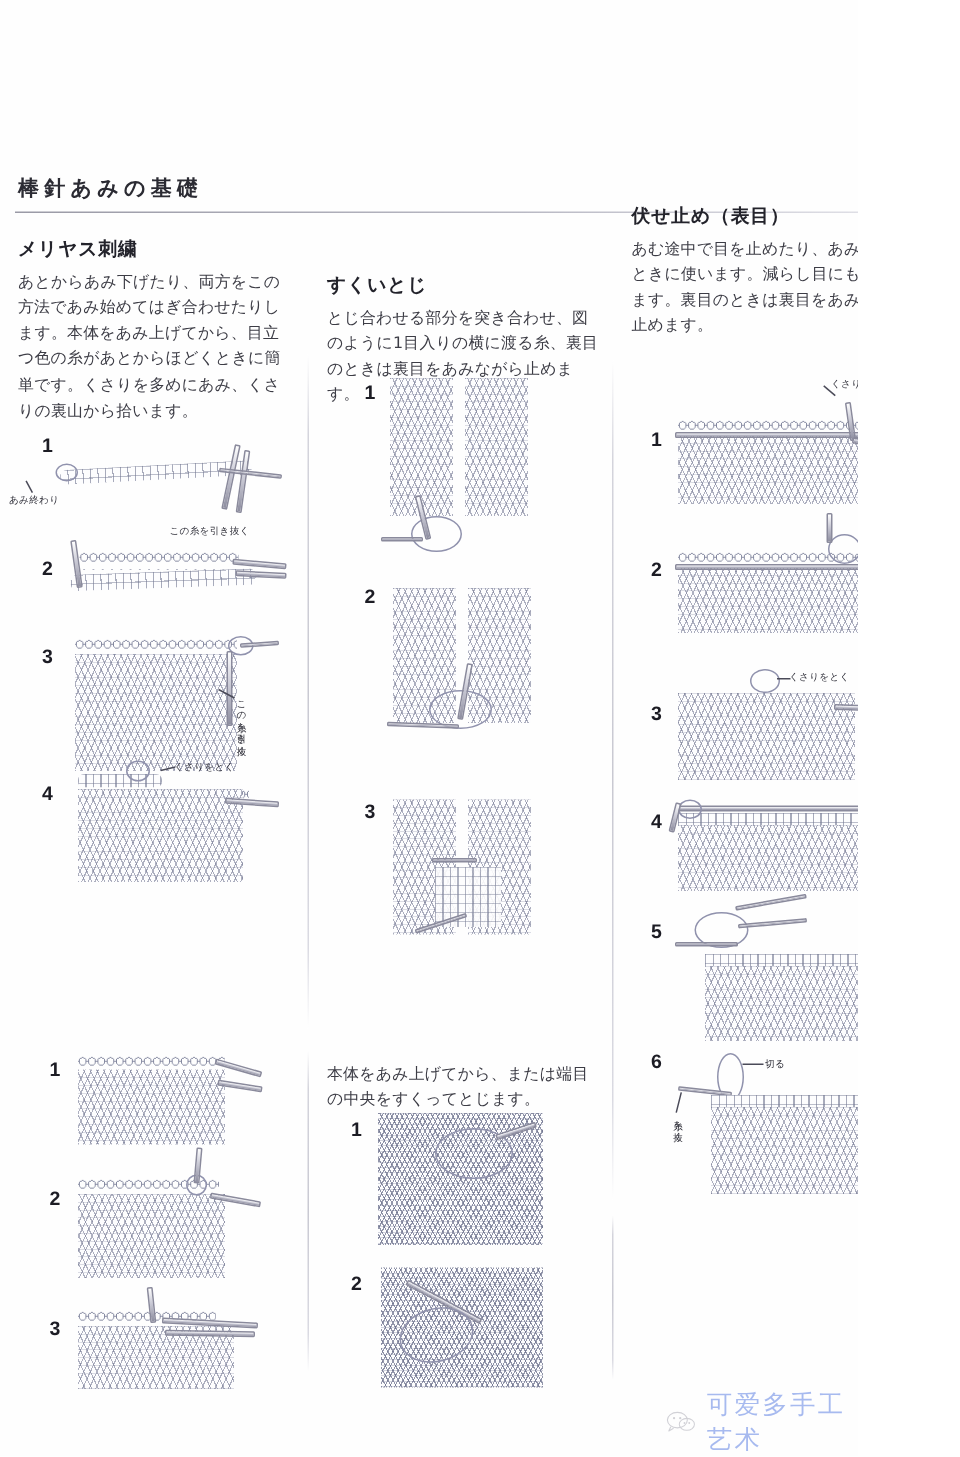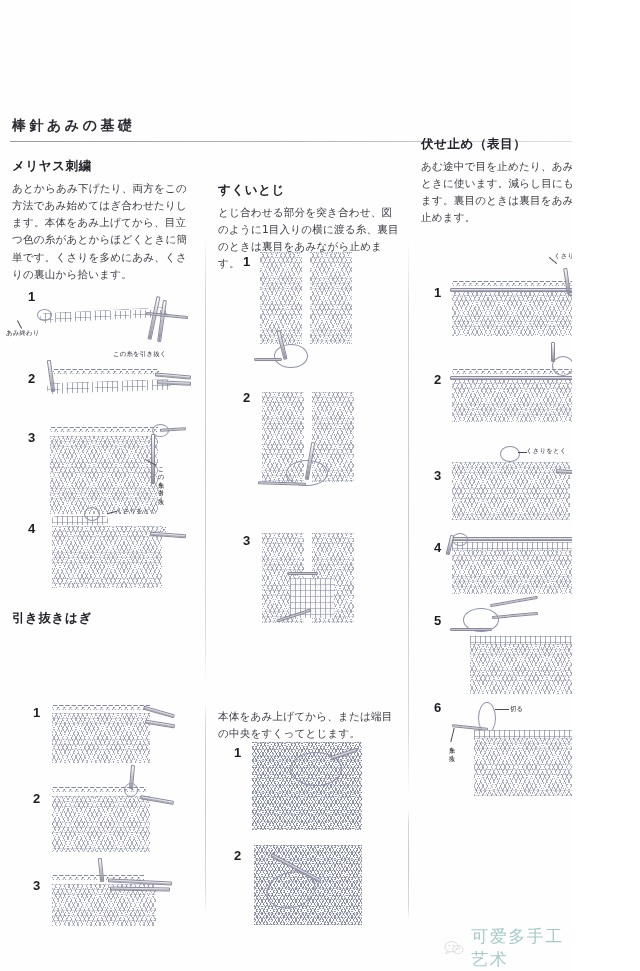--- a/index.html
+++ b/index.html
@@ -150,21 +150,21 @@
     left: 444px;
     top: 925px;
     display: flex;
     align-items: center;
     gap: 7px;
     opacity: 0.38;
   }
   .wm-icon { width: 26px; height: 20px; }
   .wm-text {
     font-size: 17px;
-    color: #0f766e;
+    color: #1d4ed8;
     letter-spacing: 1.5px;
     font-weight: 500;
   }
   .page-num {
     position: absolute;
     left: 614px;
     top: 948px;
     font-size: 8px;
     color: #b6b6c2;
     font-family: "Liberation Sans", sans-serif;
@@ -227,21 +227,20 @@
     <div class="knit tex-rib" style="left:52px; top:516px; width:56px; height:9px; border-radius:4px;"></div>
     <div class="yarn" style="left:84px; top:507px; width:14px; height:12px;"></div>
     <div class="leader" style="left:107px; top:512px; width:10px; height:1px; transform:rotate(-14deg);"></div>
     <div class="anno" style="left:116px; top:507px;">くさりをとく</div>
     <div class="looprow" style="left:96px; top:524px; width:70px; height:13px;"></div>
     <div class="knit tex-v" style="left:52px; top:526px; width:110px; height:62px;"></div>
     <div class="needle" style="left:150px; top:533px; width:34px; height:1.6px; transform:rotate(4deg);"></div>
   </div>
 
   <div class="col left" style="top:610px;">
-    <div class="sec-head">引き抜きはぎ</div>
   </div>
 
   <div class="fig" style="left:0;top:0;position:absolute;">
     <div class="step-num" style="left:33px; top:705px;">1</div>
     <div class="looprow" style="left:52px; top:702px; width:98px; height:13px;"></div>
     <div class="knit tex-v" style="left:52px; top:713px; width:98px; height:50px;"></div>
     <div class="needle" style="left:143px; top:710px; width:30px; height:1.5px; transform:rotate(16deg);"></div>
     <div class="needle" style="left:145px; top:722px; width:28px; height:1.5px; transform:rotate(9deg);"></div>
   </div>
 

